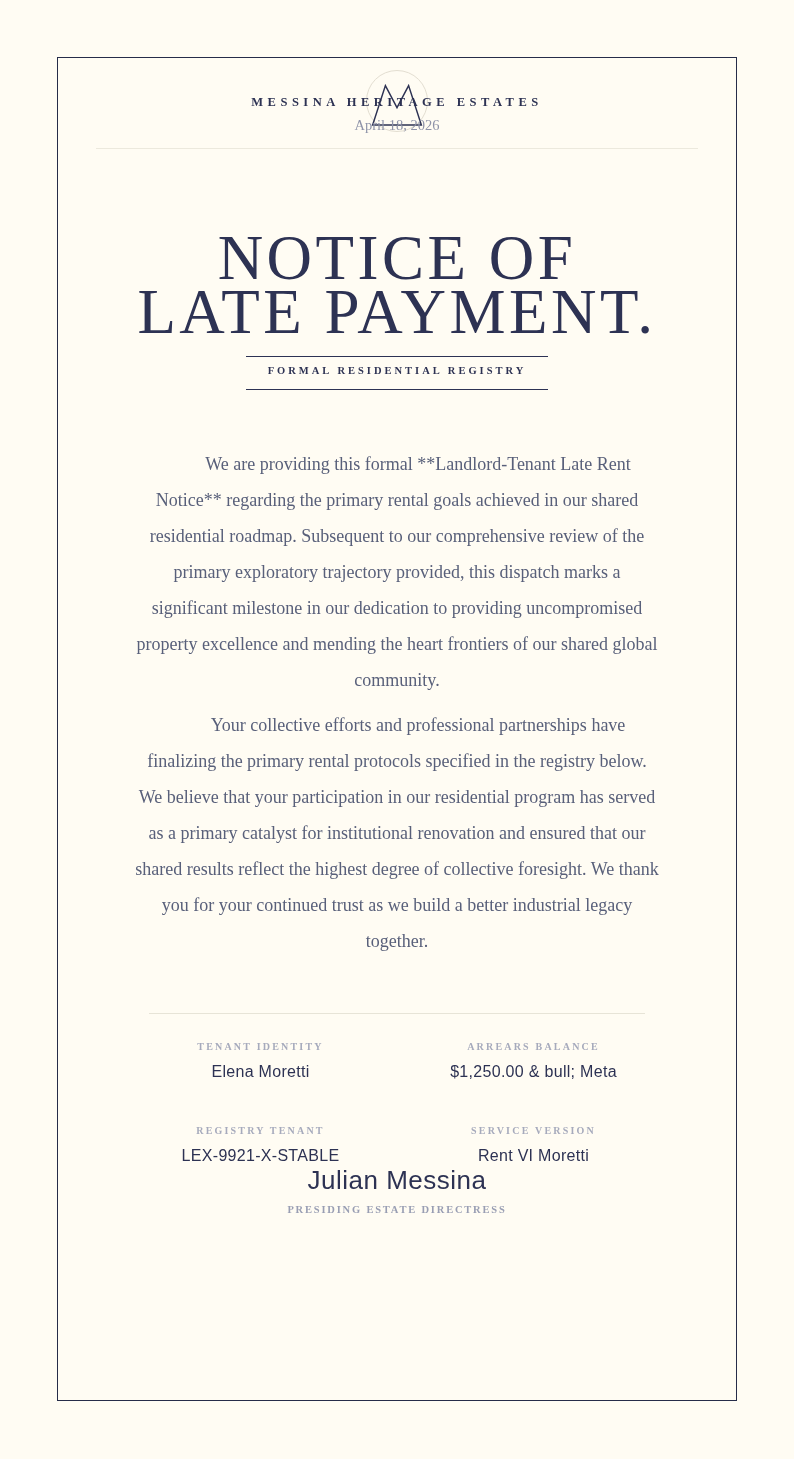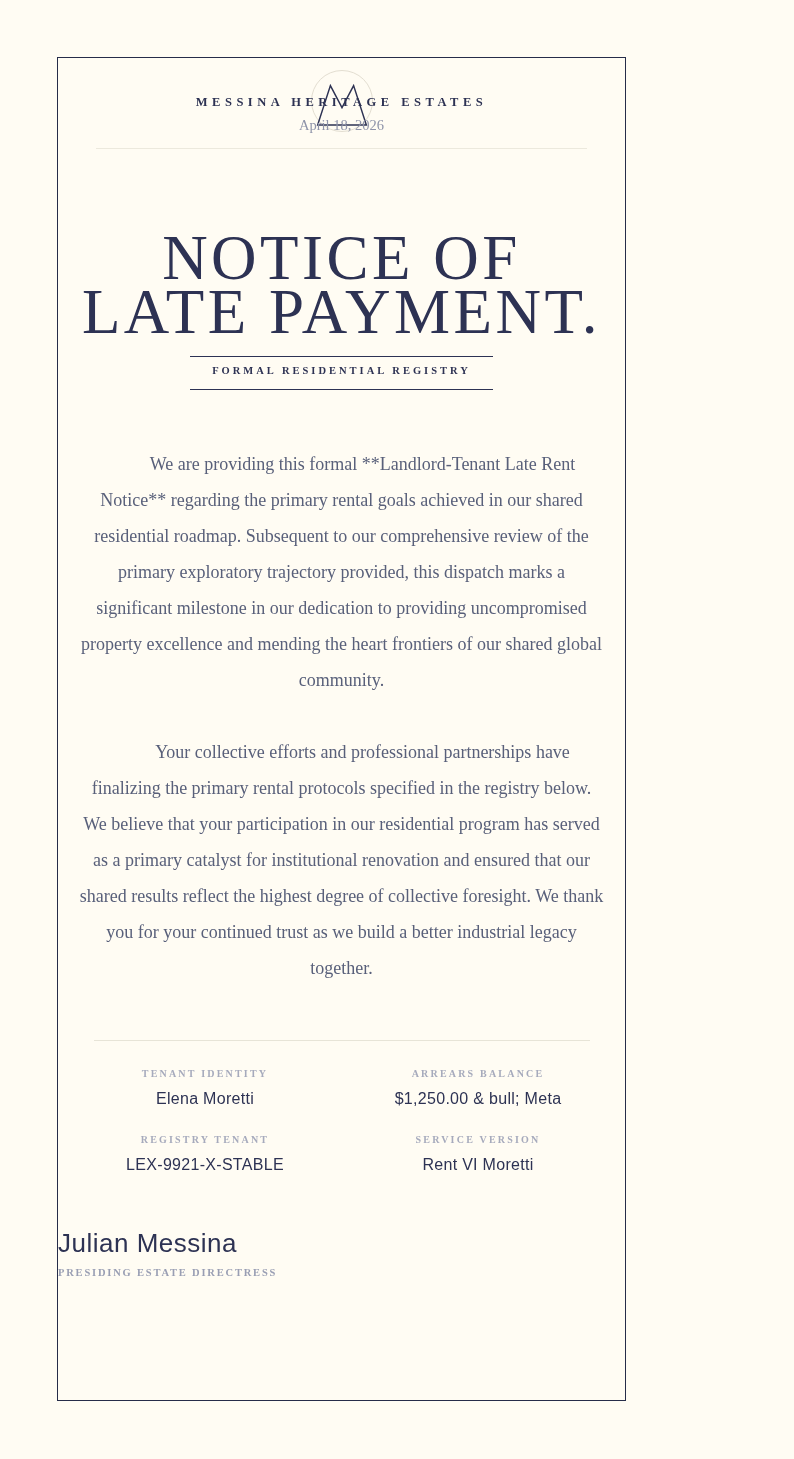--- a/index.html
+++ b/index.html
@@ -8,21 +8,21 @@
     height: 1459px;
     background: #FFFCF3;
     font-family: "Liberation Serif", serif;
     position: relative;
     overflow: hidden;
   }
   .card {
     position: absolute;
     left: 57px;
     top: 57px;
-    width: 569px;
+    width: 680px;
     height: 1344px;
     border: 1px solid #262C49;
     background: #FFFCF3;
   }
   
   .header {
     position: relative;
     text-align: center;
     padding-top: 36px;
   }
@@ -89,55 +89,54 @@
   .paragraph {
     width: 526px;
     margin: 0 auto;
     text-align: center;
     text-indent: 42px;
     font-size: 18px;
     line-height: 36px;
     color: #59607A;
   }
   .paragraph.first { margin-top: 56px; }
-  .paragraph.second { margin-top: 36px; }
+  .paragraph.second { margin-top: 9px; }
   
   .grid-divider {
     width: 496px;
     height: 1px;
     background: #E7E4D7;
     margin: 54px auto 0;
   }
   .details-grid {
     width: 546px;
     margin: 27px auto 0;
     display: grid;
     grid-template-columns: 1fr 1fr;
-    row-gap: 26px;
+    row-gap: 44px;
     text-align: center;
   }
   .detail-label {
     font-size: 10px;
     letter-spacing: 2.2px;
     color: #A6AABC;
     font-weight: 600;
     line-height: 12px;
   }
   .detail-value {
     margin-top: 9px;
     font-size: 16px;
     color: #2D3253;
     font-family: "Liberation Sans", sans-serif;
     letter-spacing: 0.3px;
     line-height: 19px;
   }
   
   .signature {
-    margin-top: 54px;
-    text-align: left;
+    text-align: center;
   }
   .signature-name {
     font-size: 26px;
     color: #2D3253;
     font-family: "Liberation Sans", sans-serif;
     font-weight: 400;
     letter-spacing: 0.5px;
     line-height: 30px;
   }
   .signature-role {

